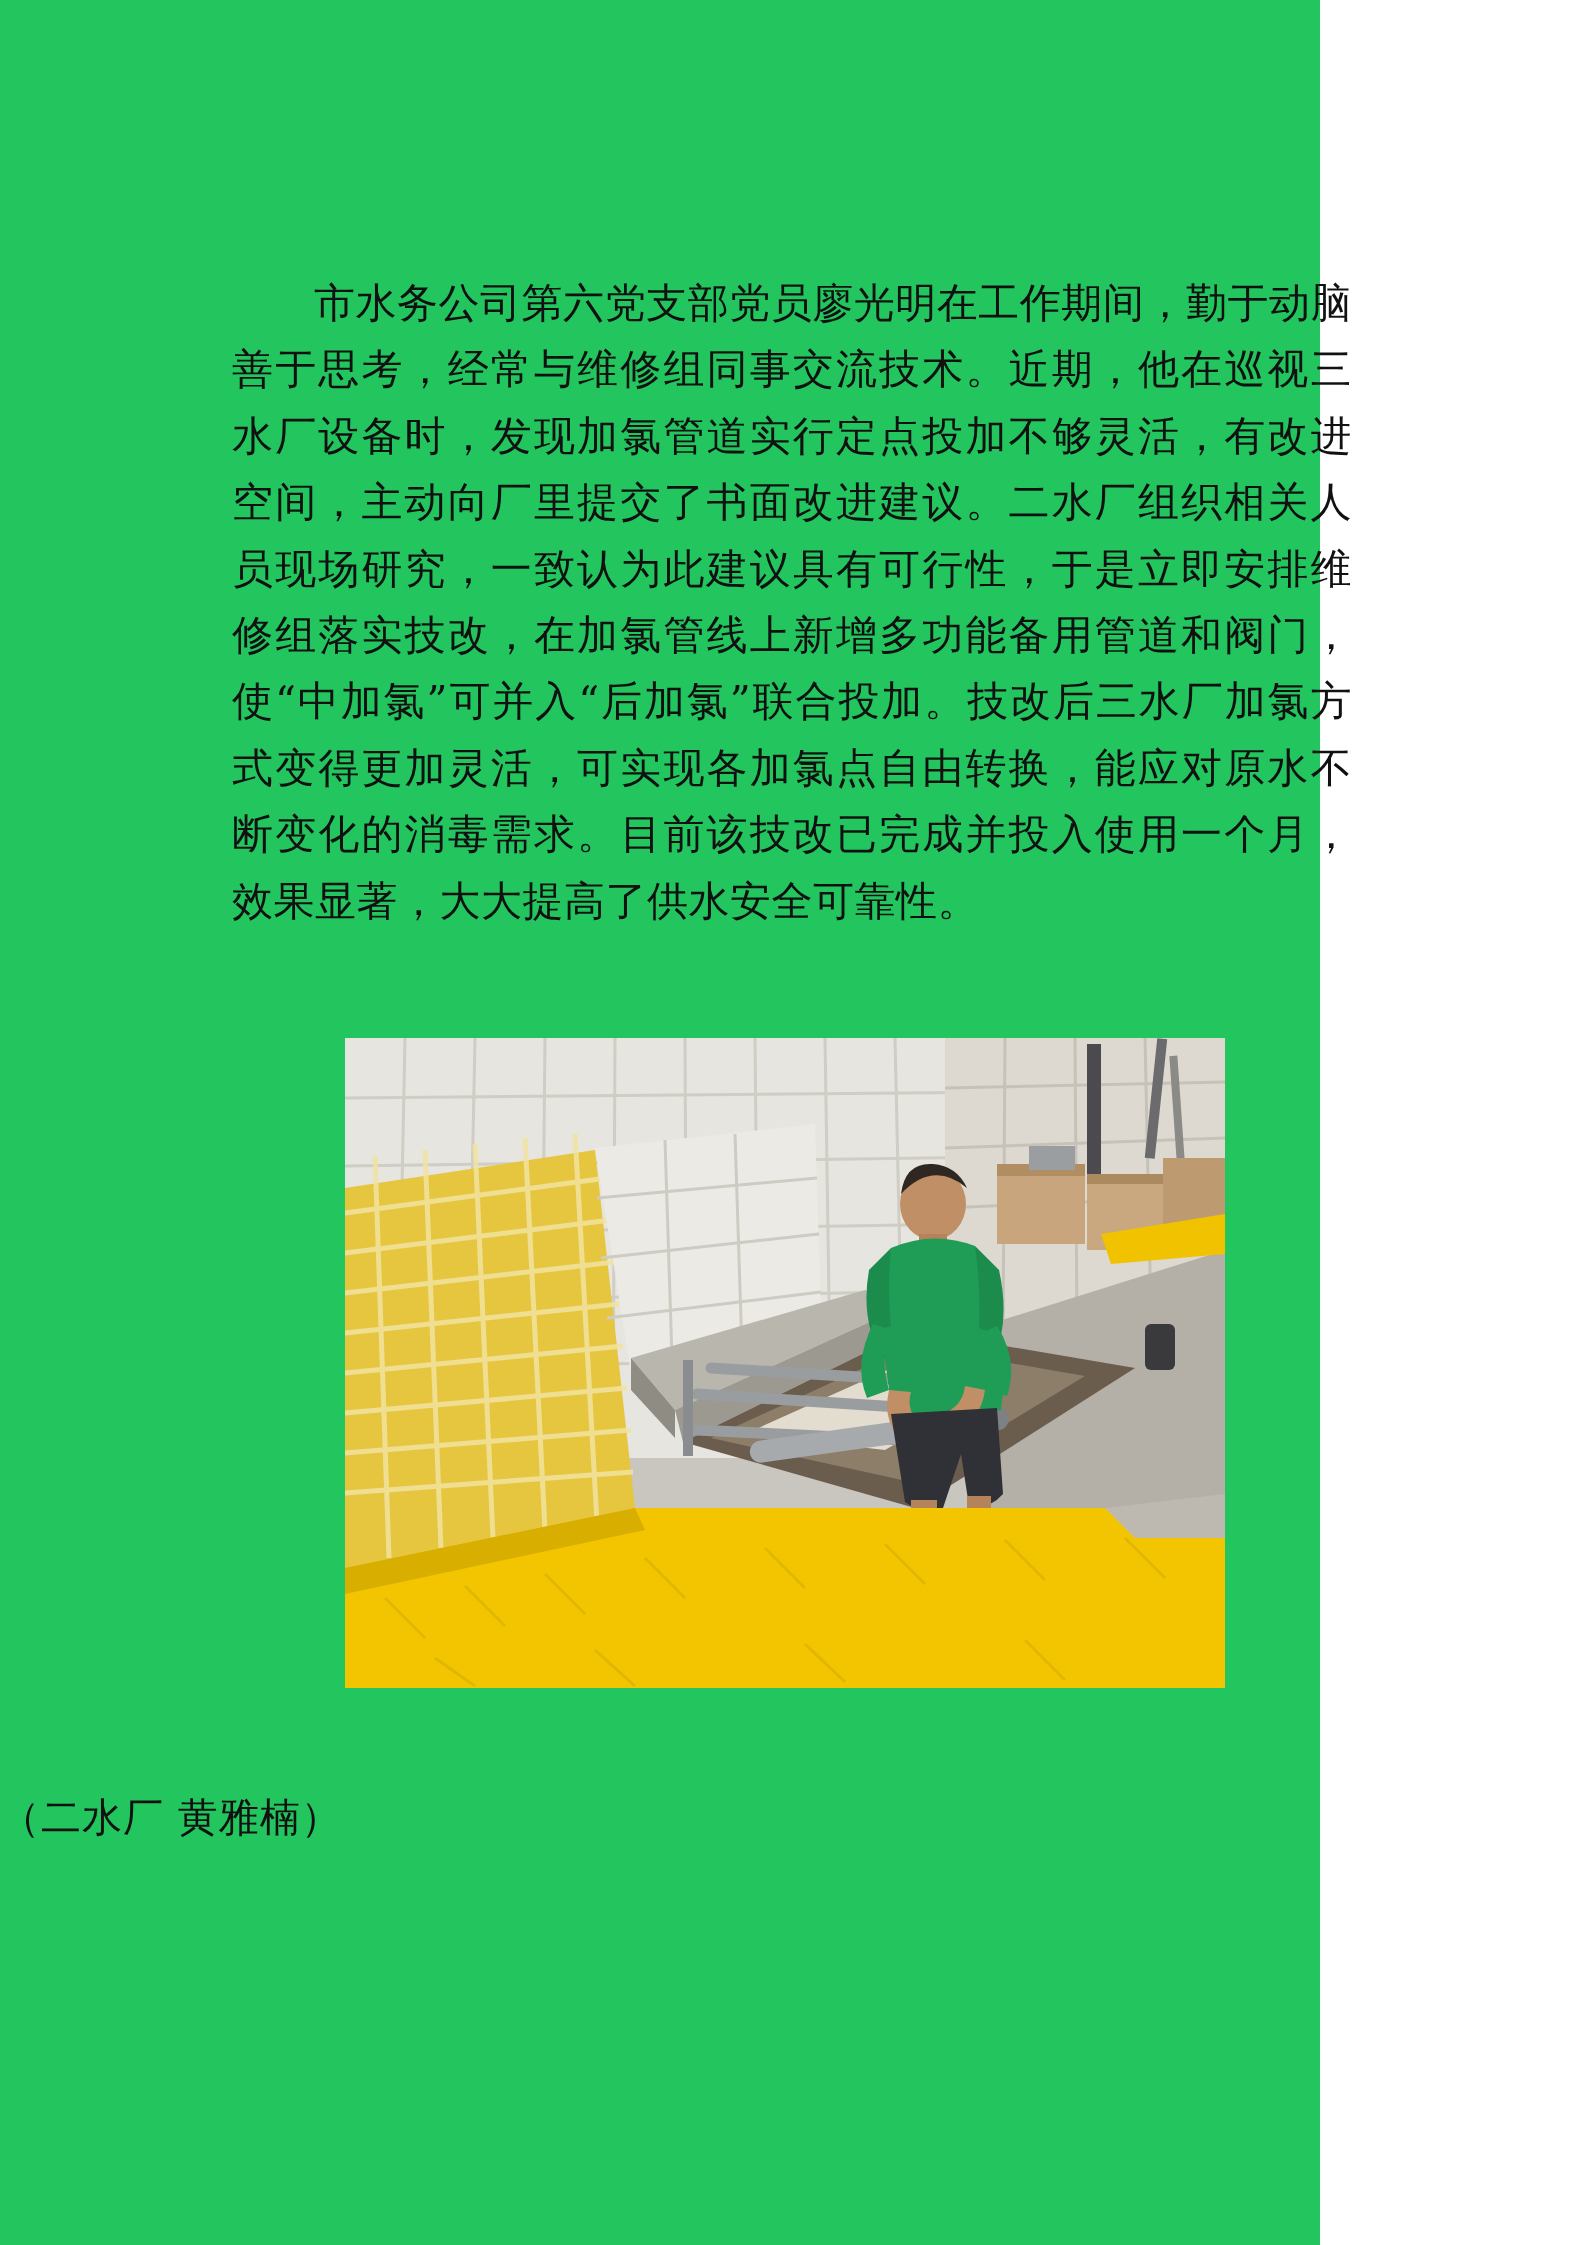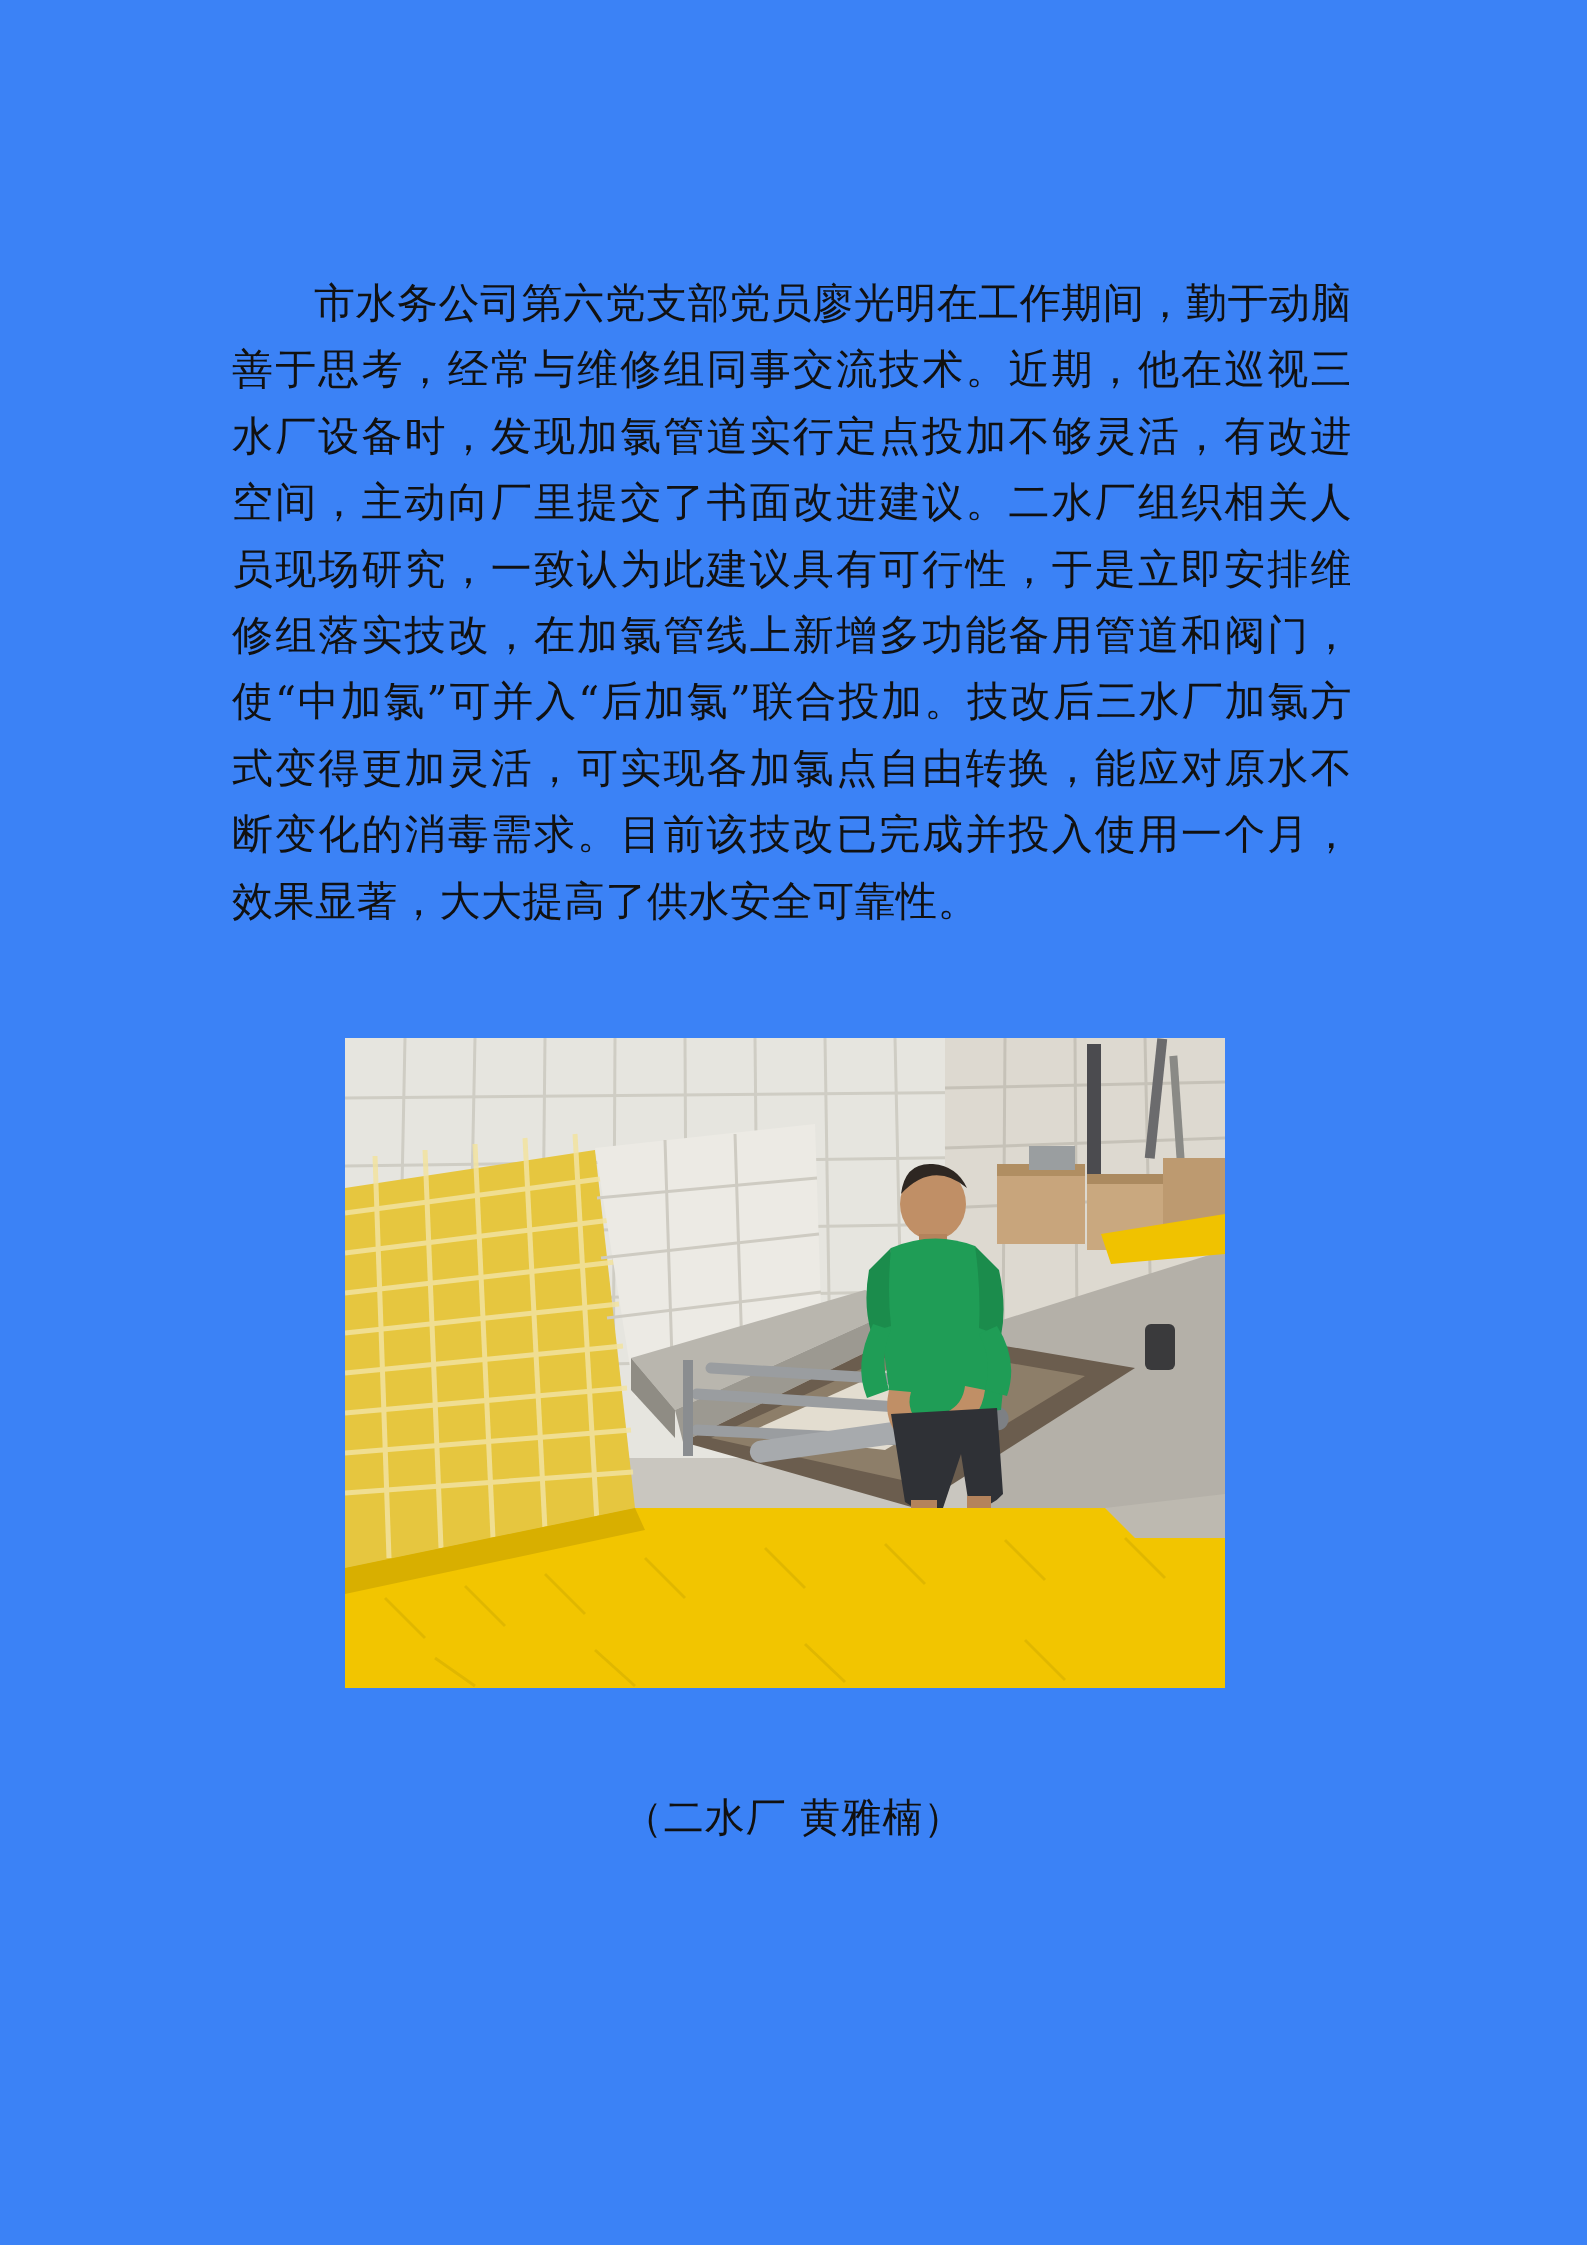--- a/index.html
+++ b/index.html
@@ -9,24 +9,24 @@
   }
   body {
     width: 1587px;
     height: 2245px;
     font-family: "DejaVu Serif", "Liberation Serif", serif;
     color: #000000;
     position: relative;
     overflow: hidden;
   }
   .page {
-    width: 1587px;
+    width: 1320px;
     height: 2245px;
     position: relative;
-    background: #3b82f6;
+    background: #22c55e;
     box-sizing: border-box;
   }
   .body-text {
     position: absolute;
     left: 232px;
     top: 270px;
     width: 1120px;
     font-size: 41px;
     line-height: 1.62;
     text-align: justify;
@@ -45,21 +45,20 @@
     background: #c9c6bf;
   }
   .figure svg {
     display: block;
   }
   .caption {
     position: absolute;
     left: 0;
     top: 1790px;
     width: 1587px;
-    text-align: center;
     box-sizing: border-box;
     font-size: 40px;
     letter-spacing: 1px;
     color: #111111;
   }
 </style>
 </head>
 <body>
 
 <div class="page">

